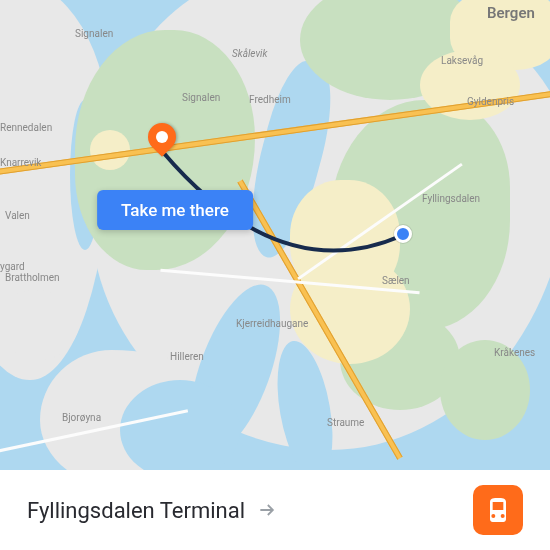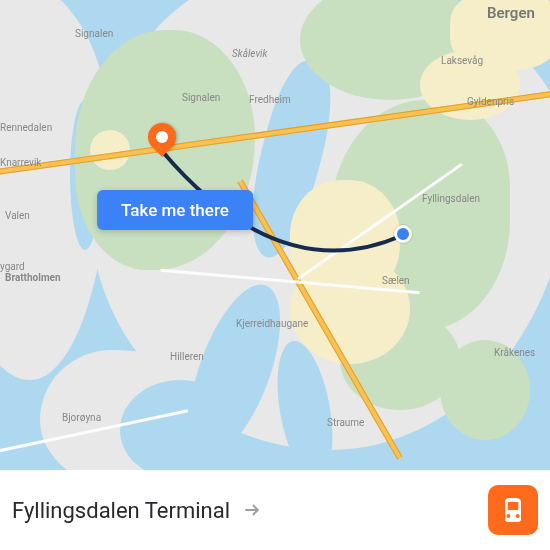--- a/index.html
+++ b/index.html
@@ -63,21 +63,21 @@
   .marker-dest .pin::after { content:""; position:absolute; top:8px; left:8px; width:12px; height:12px; background:#fff; border-radius:50%; }
   
   
   .cta { position: absolute; top: 190px; left: 175px; transform: translateX(-50%); background: #3b82f6; color: #fff; padding: 10px 24px; border-radius: 6px; font-size: 17px; font-weight: 500; cursor: pointer; box-shadow: 0 2px 6px rgba(0,0,0,0.2); }
   
   
   .attribution { position: absolute; left: 4px; bottom: 4px; background: rgba(255,255,255,0.85); font-size: 11px; color: #333; padding: 2px 5px; }
   .sep { margin: 0 4px; }
   
   
-  .bottom-bar { width: 550px; height: 80px; background: #fff; display: flex; align-items: center; padding: 0 12px; gap: 12px; }
+  .bottom-bar { width: 550px; height: 80px; background: #fff; display: flex; align-items: center; padding: 0 27px; gap: 12px; }
   .bottom-bar .from, .bottom-bar .to { font-size: 22px; color: #292a30; }
   .arrow-icon { width: 20px; height: 20px; color: #9aa0a6; }
   .moovit-logo { margin-left: auto; width: 50px; height: 50px; background: #ff6b1a; border-radius: 10px; display:flex; align-items:center; justify-content:center; color:#fff; font-weight:bold; }
   .moovit-logo svg { width: 32px; height: 32px; fill: #fff; }
 </style>
 </head>
 <body>
 
 <div class="map-container">
   <div class="land land-1 irregular"></div>
@@ -111,21 +111,21 @@
       <span class="map-label" style="top: 48px; left: 232px; font-style: italic;">Skålevik</span>
       <span class="map-label" style="top: 55px; left: 441px;">Laksevåg</span>
       <span class="map-label" style="top: 92px; left: 182px;">Signalen</span>
       <span class="map-label" style="top: 94px; left: 249px; text-align: center;">Fredheim</span>
       <span class="map-label" style="top: 96px; left: 467px;">Gyldenpris</span>
       <span class="map-label" style="top: 122px; left: 0px;">Rennedalen</span>
       <span class="map-label" style="top: 157px; left: 0px;">Knarrevik</span>
       <span class="map-label" style="top: 193px; left: 422px;">Fyllingsdalen</span>
       <span class="map-label" style="top: 210px; left: 5px;">Valen</span>
       <span class="map-label" style="top: 246px; left: 0px; margin-top: 15px;">ygard</span>
-      <span class="map-label" style="top: 272px; left: 5px; font-weight: bold;">Brattholmen</span>
+      <span class="map-label" style="top: 272px; left: 5px;">Brattholmen</span>
       <span class="map-label" style="top: 275px; left: 382px;">Sælen</span>
       <span class="map-label" style="top: 318px; left: 236px;">Kjerreidhaugane</span>
       <span class="map-label" style="top: 351px; left: 170px;">Hilleren</span>
       <span class="map-label" style="top: 347px; left: 494px;">Kråkenes</span>
       <span class="map-label" style="top: 412px; left: 62px;">Bjorøyna</span>
       <span class="map-label" style="top: 417px; left: 327px;">Straume</span>
     </div>
 
   <svg class="route-svg">
     <path d="M 403 235 Q 280 290 162 151" stroke="#172b4d" stroke-width="4" fill="none" stroke-linecap="round"></path>

